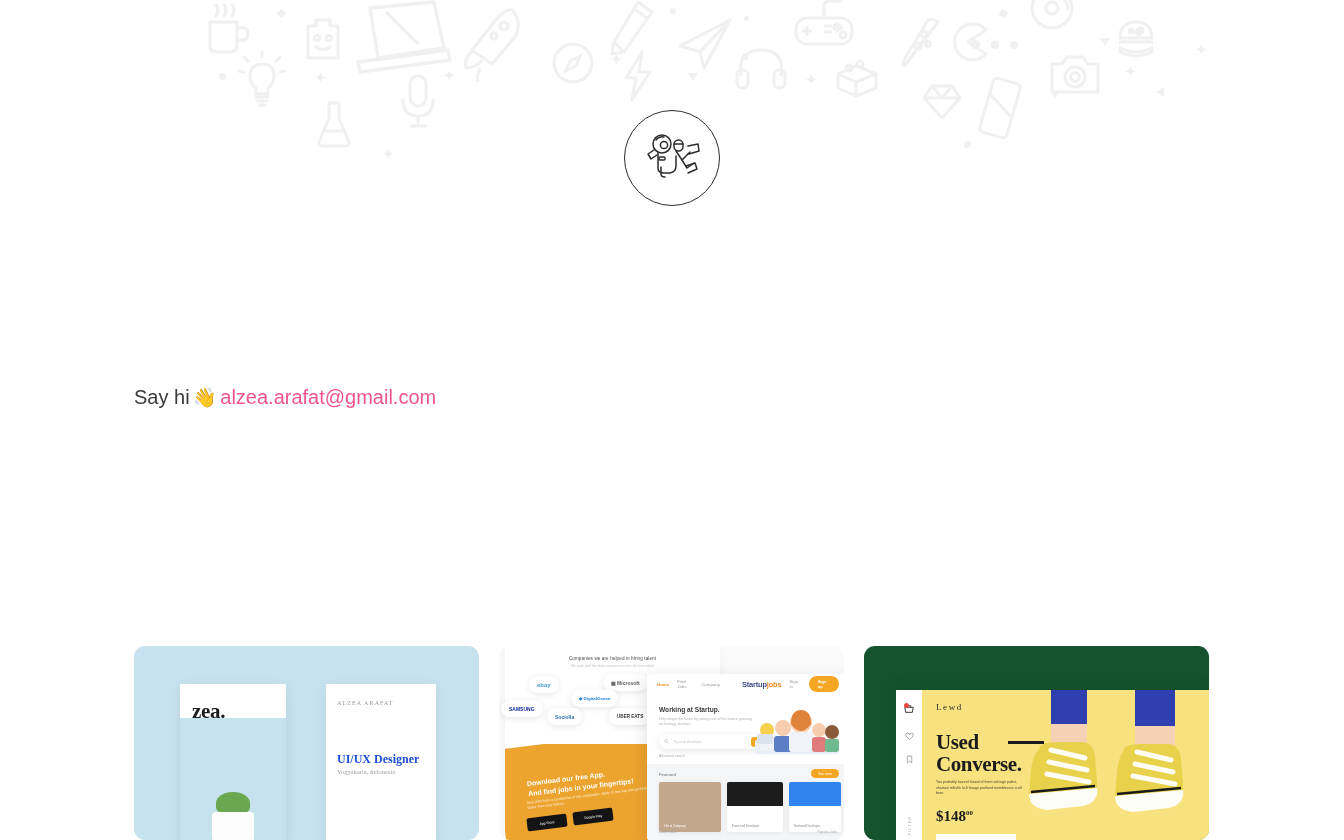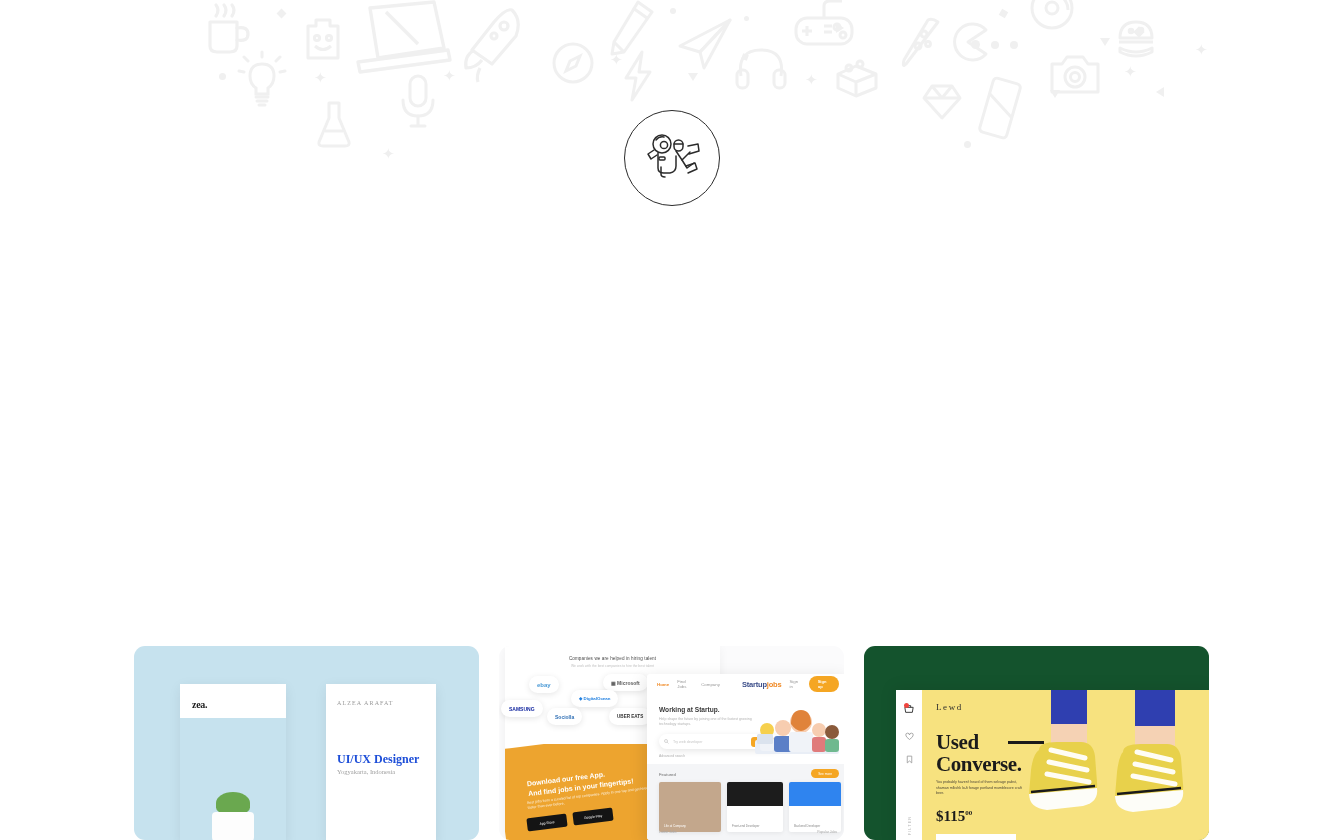--- a/index.html
+++ b/index.html
@@ -119,21 +119,21 @@
   .c1 .mock-a {
     position: absolute;
     left: 46px; top: 38px;
     width: 106px; height: 160px;
     background: #fff;
     box-shadow: 0 3px 12px rgba(0,0,0,.07);
   }
   .c1 .mock-a .brand {
     font-family: "Liberation Serif", serif;
     font-weight: 700;
-    font-size: 10px;
+    font-size: 21px;
     color: #1d1d1d;
     position: absolute; left: 12px; top: 15px;
     letter-spacing: -.3px;
   }
   .c1 .mock-a .lower {
     position: absolute; left: 0; top: 34px; right: 0; bottom: 0;
     background: #c6e2ee;
   }
   .c1 .pot {
     position: absolute;
@@ -659,20 +659,23 @@
       <rect x="32" y="10" width="9" height="11" rx="4.5"></rect>
       <path d="M32 14 L41 14"></path>
       <path d="M34 21 L40 30 L48 22"></path>
       <path d="M40 30 L45 38 L52 33"></path>
       <path d="M46 16 L56 14 L57 21 L47 24"></path>
       <path d="M44 36 L53 33 L55 39 L46 43"></path>
     </svg>
   </div>
 
   <div class="hero">
+    <div class="say-hi">
+      <span>Say hi</span><span class="wave">👋</span><a class="email" href="#">alzea.arafat@gmail.com</a>
+    </div>
   </div>
 
   <div class="cards">
 
     <div class="card c1">
       <div class="mock-a">
         <div class="brand">zea.</div>
         <div class="lower">
           <div class="plant"></div>
           <div class="pot"></div>
@@ -818,19 +821,19 @@
           <path d="M120 106 Q120 120 138 122 L174 118 Q190 114 188 100 L120 106 Z" fill="#fdfdf8"></path>
           <path d="M142 62 L176 70 M140 74 L178 82 M138 86 L180 94" stroke="#fffdf4" stroke-width="5" fill="none" stroke-linecap="round"></path>
           <path d="M186 98 L122 104" stroke="#1a1a1a" stroke-width="2.4" fill="none"></path>
         </svg>
 
         <div class="brand3">Lewd</div>
         <div class="h3a">Used</div>
         <div class="dash"></div>
         <div class="h3b">Converse.</div>
         <div class="desc">You probably haven't heard of them selvage pabst, shaman mlkshk lo-fi forage portland mumblecore craft beer.</div>
-        <div class="price"><span>$115</span><sup>00</sup></div>
+        <div class="price"><span>$148</span><sup>00</sup></div>
         <div class="cart-btn">ADD TO CART</div>
       </div>
     </div>
 
   </div>
 </div>
 
 </body></html>

